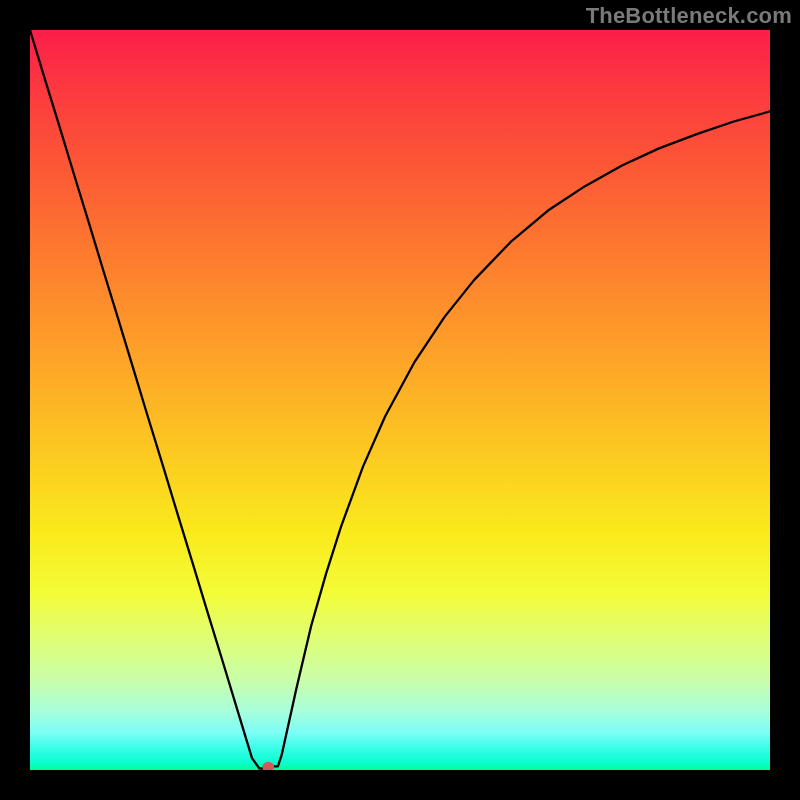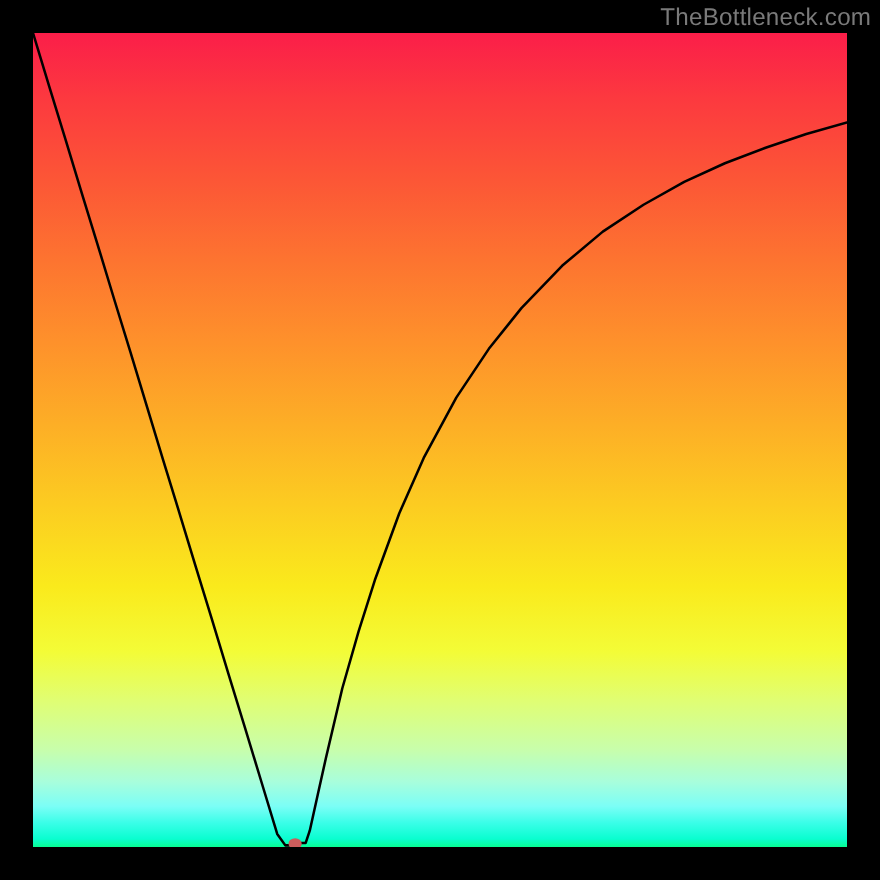--- a/index.html
+++ b/index.html
@@ -50,21 +50,21 @@
     width: 740px;
     height: 740px;
     display: block;
   }
   .watermark {
     position: absolute;
     top: 3px;
     right: 8px;
     color: #7a7a7a;
     font-size: 22px;
-    font-weight: 400;
+    font-weight: 700;
     letter-spacing: 0.2px;
   }
 </style>
 </head>
 <body>
 
 <div class="frame">
   <div class="watermark">TheBottleneck.com</div>
   <div class="plot">
     <svg viewBox="0 0 740 740" preserveAspectRatio="none">

